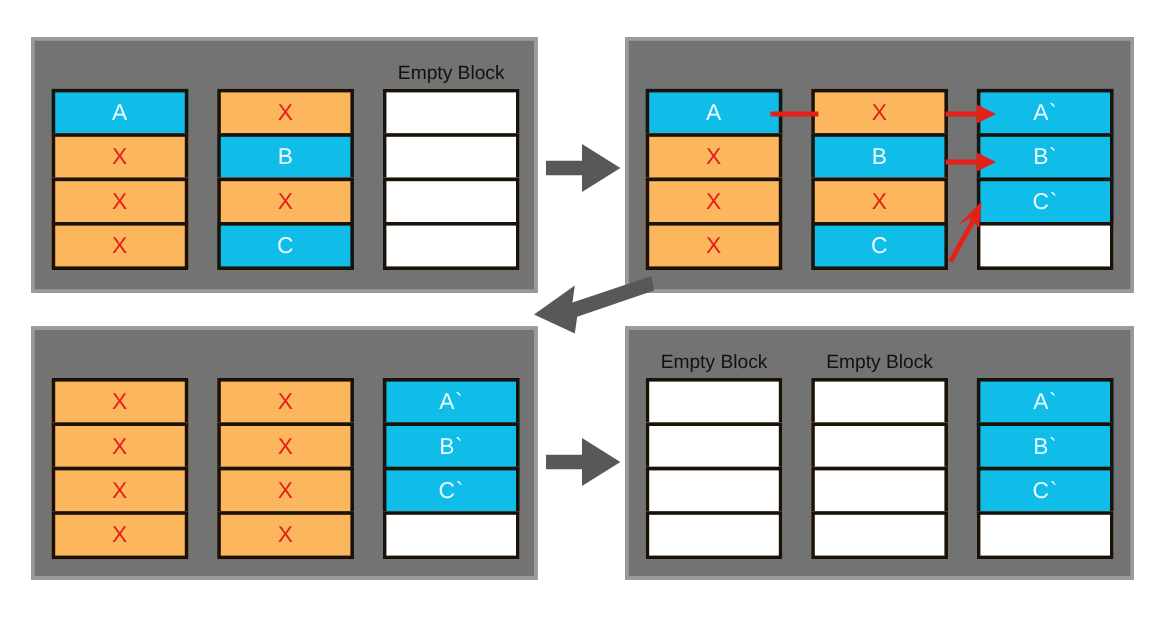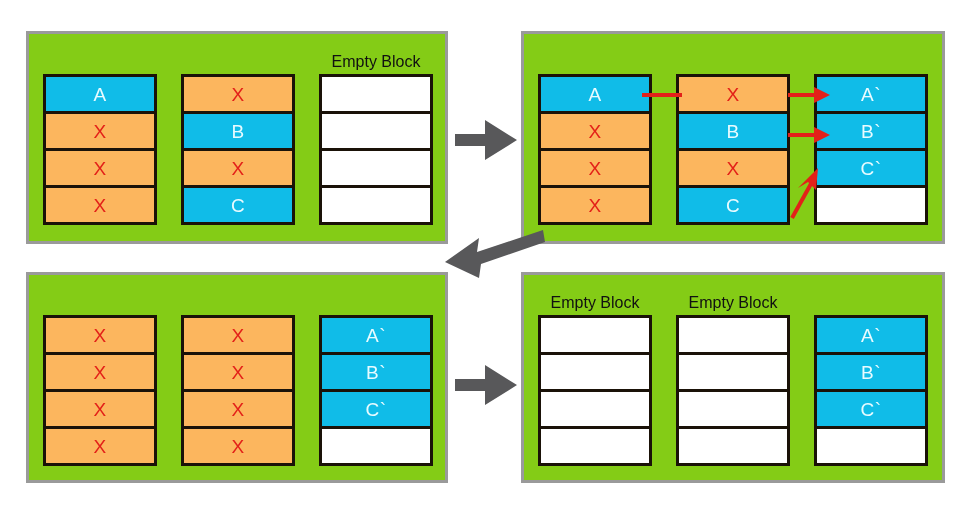--- a/index.html
+++ b/index.html
@@ -19,21 +19,21 @@
     position: absolute;
     left: 0; top: 0;
     width: 959px;
     height: 517px;
   }
 
   
   .panel {
     position: absolute;
     box-sizing: border-box;
-    background: #84cc16;
+    background: #737373;
     border: 3px solid #9a9a9a;
   }
   #panel-initial   { left: 26px;  top: 31px;  width: 422px; height: 213px; }
   #panel-copy      { left: 521px; top: 31px;  width: 424px; height: 213px; }
   #panel-marked    { left: 26px;  top: 272px; width: 422px; height: 211px; }
   #panel-reclaimed { left: 521px; top: 272px; width: 424px; height: 211px; }
 
   
   .stack {
     position: absolute;

